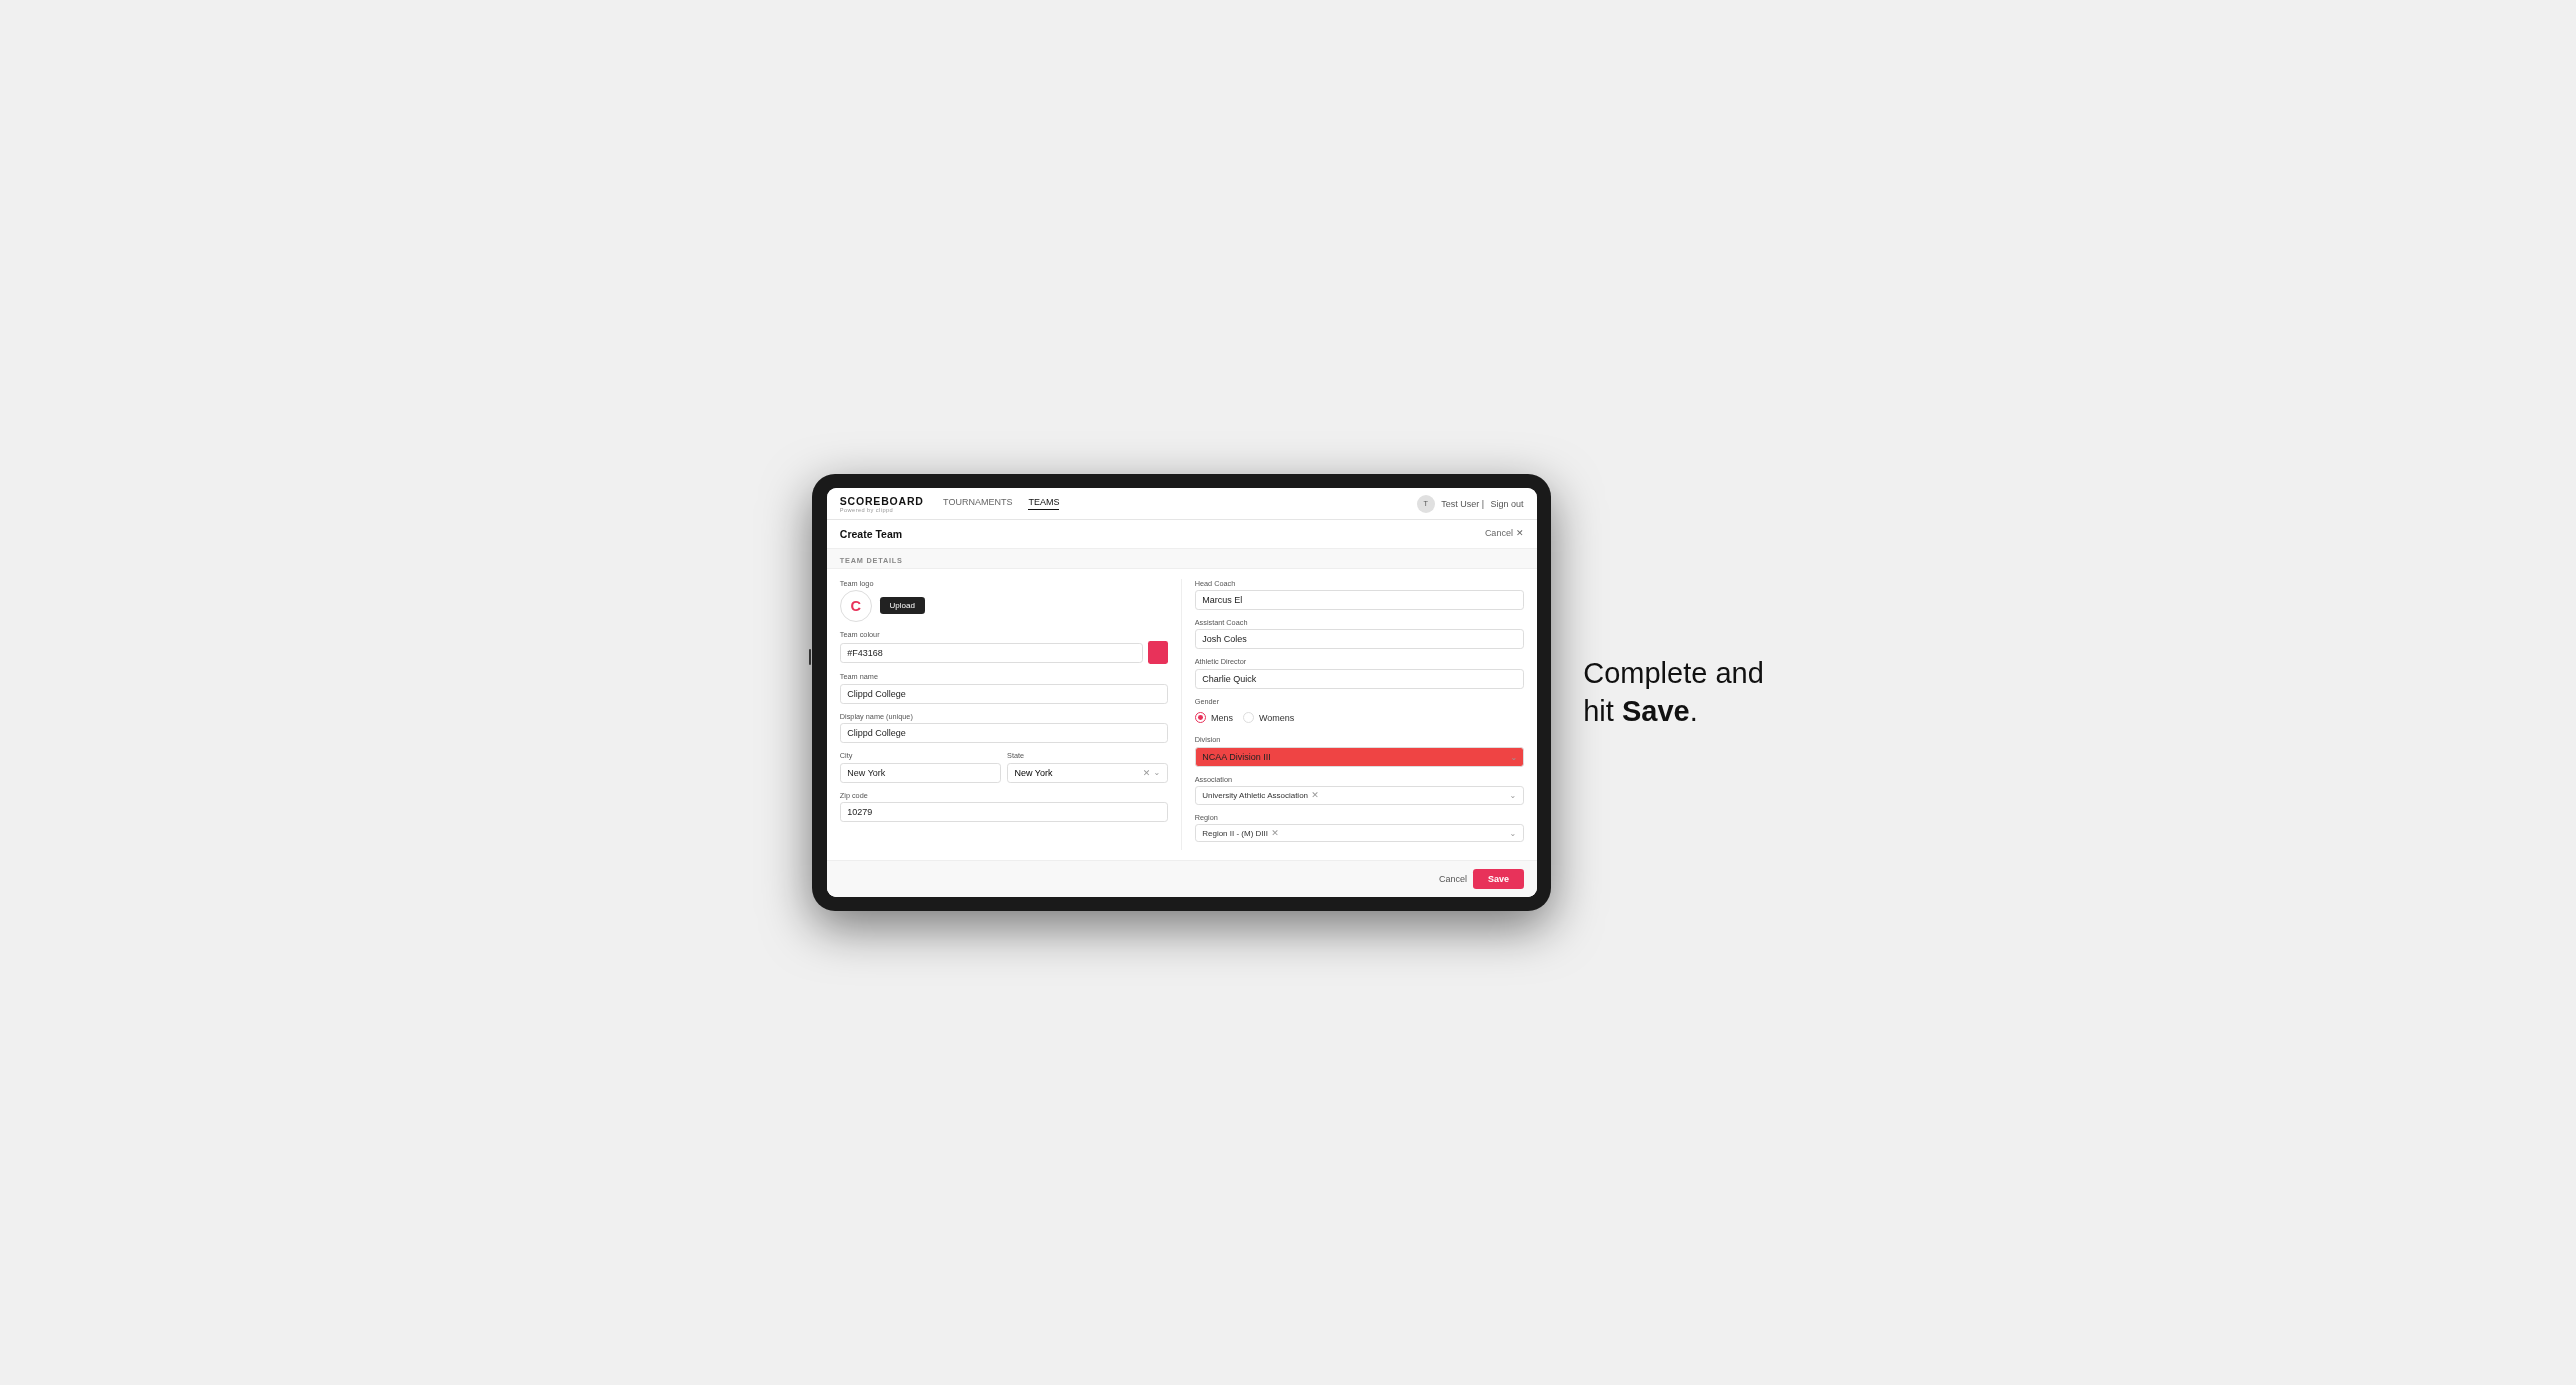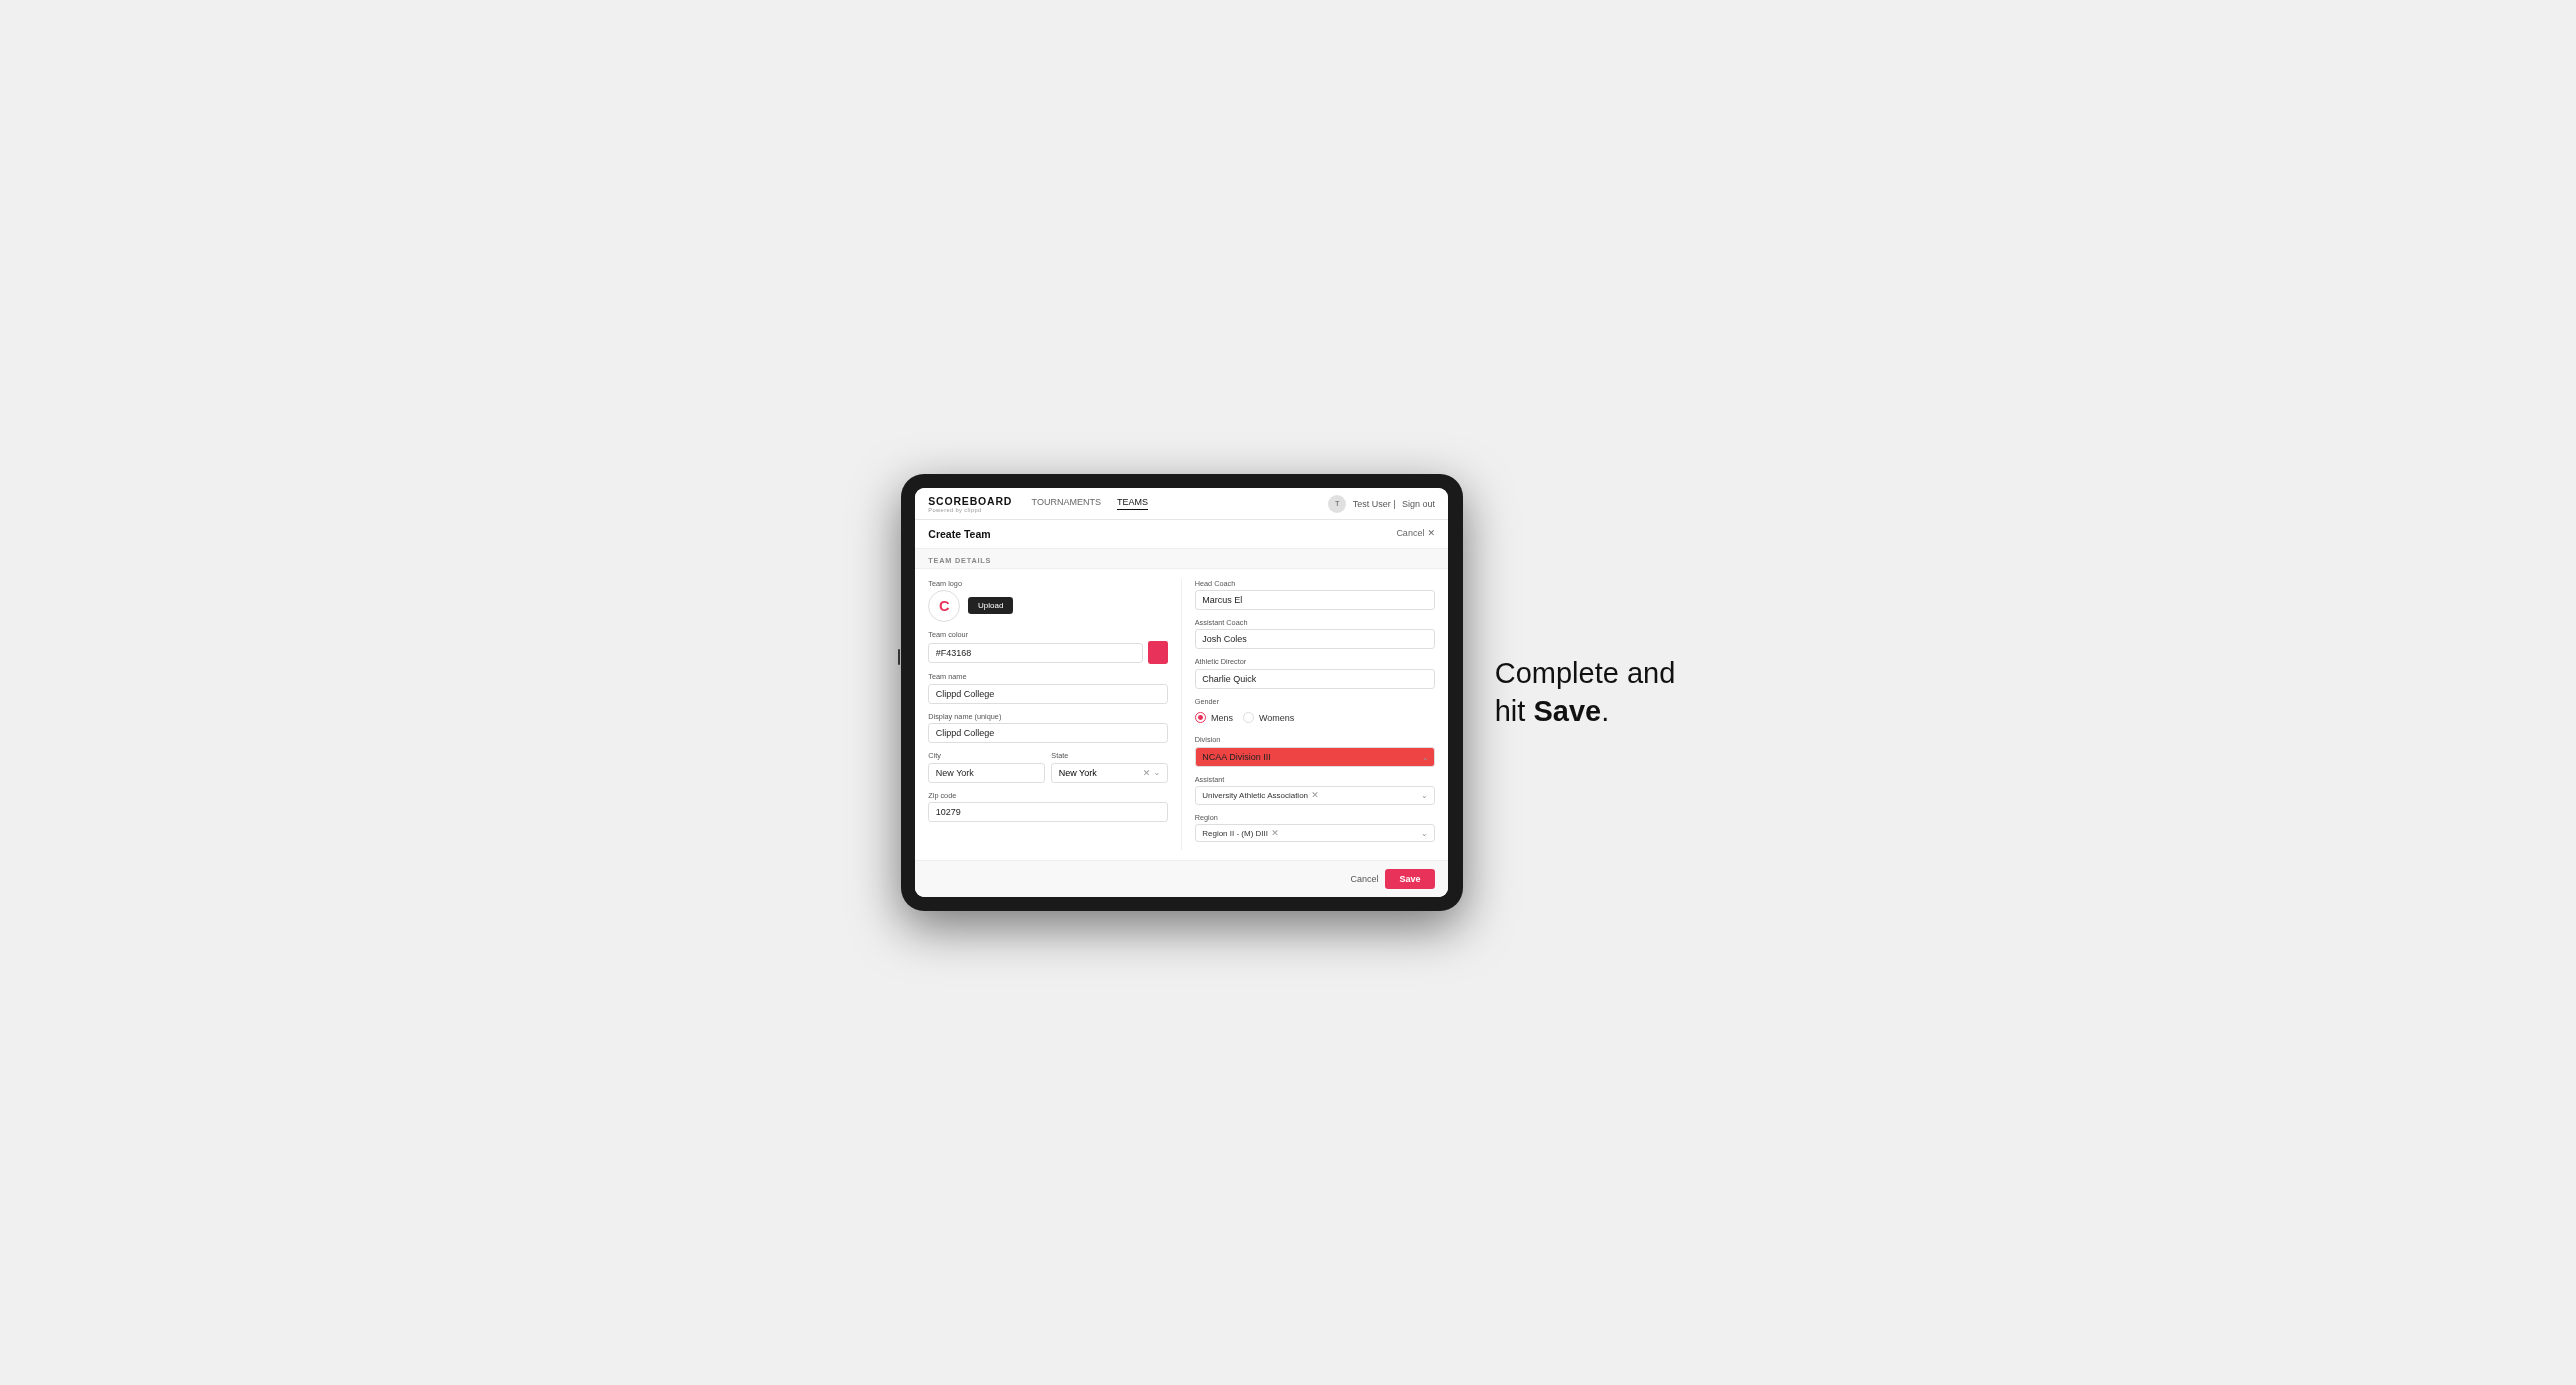--- a/index.html
+++ b/index.html
@@ -38,21 +38,21 @@
       color: #111;
     }
     .right-annotation strong { font-weight: 700; }
 
     
     .tablet-frame {
       background: #1a1a1a;
       border-radius: 23px;
       padding: 14.6px;
       box-shadow: 0 16px 49px rgba(0,0,0,0.5);
-      width: 562px;
+      width: 739px;
       flex-shrink: 0;
       position: relative;
     }
 
     .tablet-screen {
       background: #fff;
       border-radius: 9.7px;
       overflow: hidden;
       width: 100%;
     }
@@ -541,21 +541,21 @@
               <span class="field-label">Division</span>
               <div class="select-wrapper">
                 <select>
                   <option>NCAA Division III</option>
                 </select>
                 <span class="chevron">⌄</span>
               </div>
             </div>
 
             <div class="field-group">
-              <span class="field-label">Assistant</span>
+              <span class="field-label">Association</span>
               <div class="tag-select">
                 <div class="tag">
                   <span>University Athletic Association</span>
                   <span class="tag-x">✕</span>
                 </div>
                 <span class="chevron">⌄</span>
               </div>
             </div>
 
             <div class="field-group">

